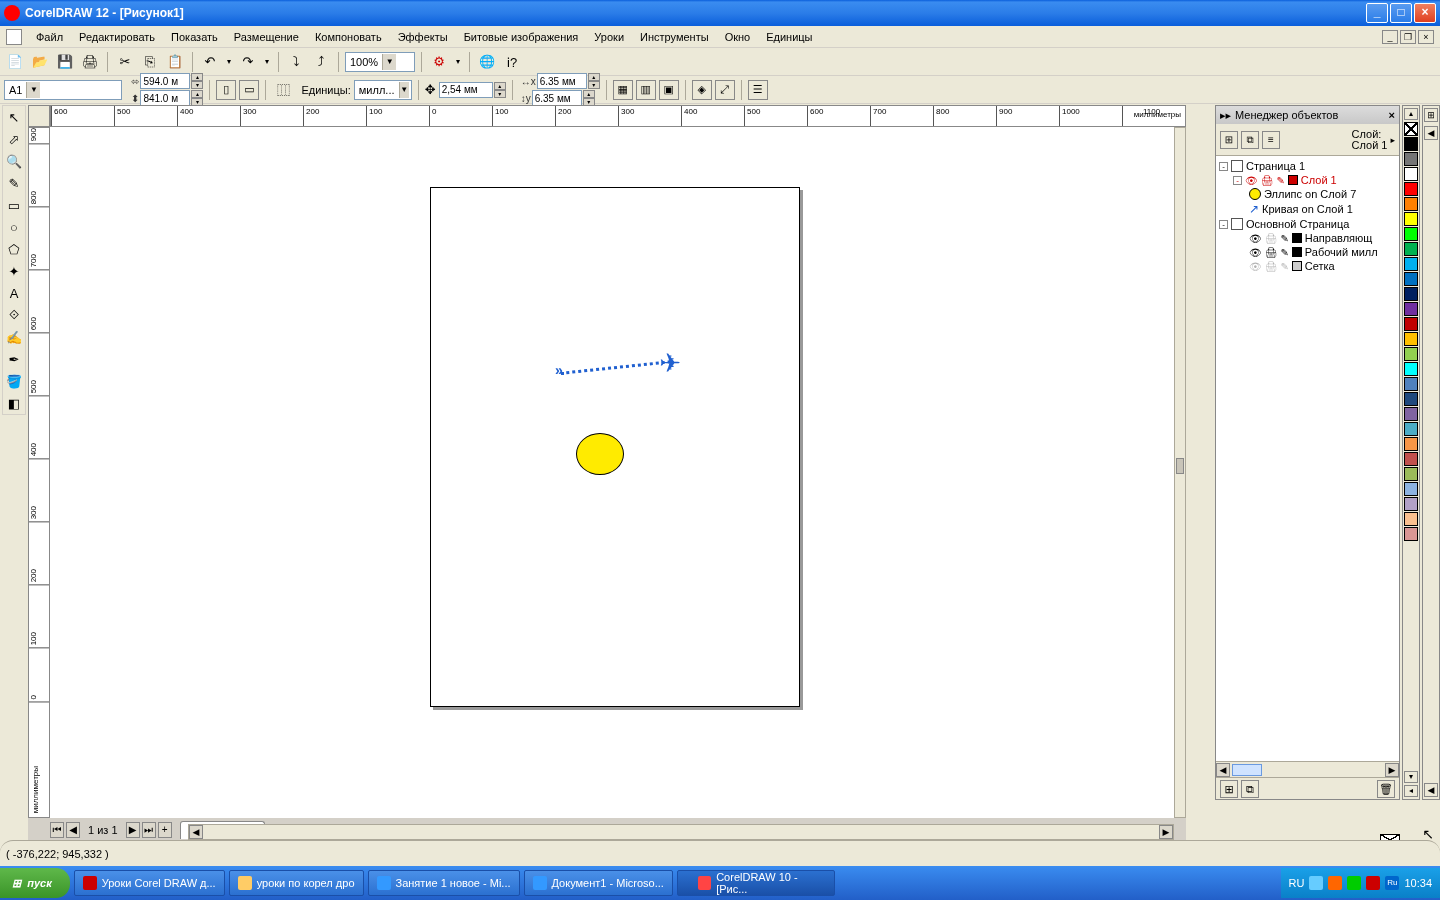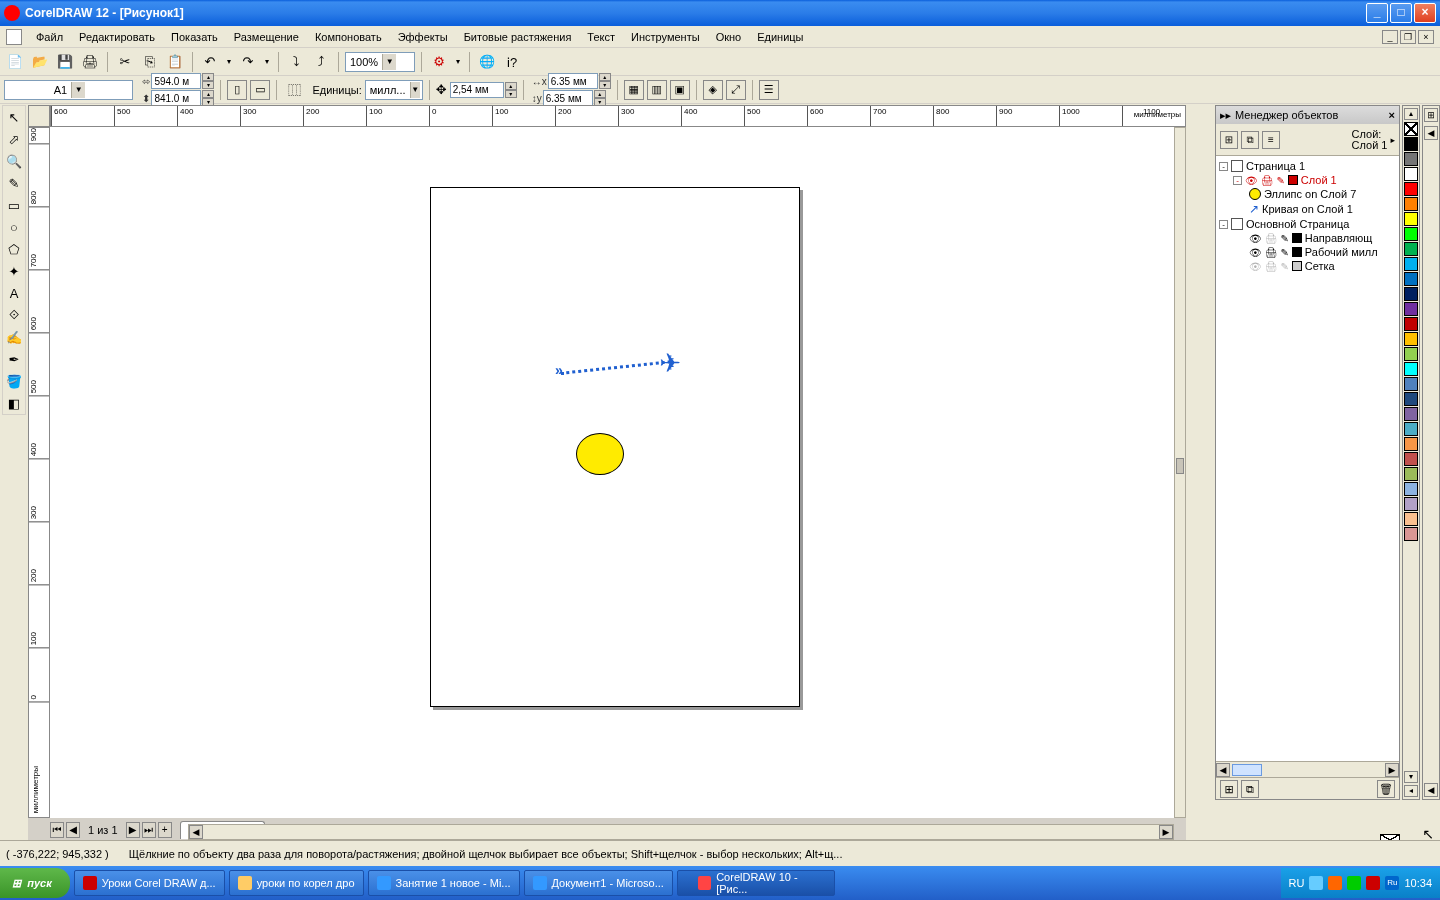--- a/index.html
+++ b/index.html
@@ -93,21 +93,21 @@
 .palette .pbtn { width:14px; height:12px; border:1px solid #888; font-size:8px; text-align:center; line-height:10px; cursor:pointer; margin-bottom:2px;}
 .palette .swatch { width:14px; height:14px; border:1px solid #000; cursor:pointer; margin-bottom:1px;}
 .palette .noswatch { width:14px; height:14px; border:1px solid #000; background:#fff; position:relative; cursor:pointer; margin-bottom:1px;}
 .palette .noswatch::after { content:""; position:absolute; left:0; top:0; right:0; bottom:0; background:linear-gradient(45deg, transparent 45%, #000 45%, #000 55%, transparent 55%),linear-gradient(-45deg, transparent 45%, #000 45%, #000 55%, transparent 55%);}
 
 
 .rightstrip { position:absolute; right:0; top:105px; width:18px; bottom:100px; background:#ece9d8; border:1px solid #888; display:flex; flex-direction:column; align-items:center; padding:2px 0; gap:4px;}
 .rightstrip .rs { width:14px; height:14px; border:1px solid #888; font-size:9px; text-align:center; line-height:12px; cursor:pointer;}
 
 
-.statusbar { position:absolute; left:0; right:0; bottom:34px; height:26px; background:#ece9d8; border-top:1px solid #aca899; display:flex; align-items:center; padding:0 6px; font-size:11px;}
+.statusbar { position:absolute; left:0; right:0; bottom:34px; height:26px; background:#ece9d8; border-top:1px solid #aca899; display:flex; align-items:center; padding:0 6px; font-size:11px;border-radius:13px;}
 .status-extra { position:absolute; right:6px; bottom:38px; display:flex; flex-direction:column; gap:4px; align-items:center;}
 .status-extra .cursor-ic { font-size:14px; }
 .status-extra2 { position:absolute; right:40px; bottom:38px; display:flex; flex-direction:column; gap:4px;}
 .status-extra2 .xsw { width:20px; height:12px; border:1px solid #000; background:#fff; position:relative;}
 .status-extra2 .xsw::after{content:"";position:absolute;inset:0;background:linear-gradient(30deg,transparent 46%,#000 46%,#000 54%,transparent 54%),linear-gradient(-30deg,transparent 46%,#000 46%,#000 54%,transparent 54%);}
 
 
 .taskbar { position:absolute; left:0; right:0; bottom:0; height:34px; background:linear-gradient(#3a8cf0,#225fc8); display:flex; align-items:center; }
 .start { height:30px; background:linear-gradient(#5fb84a,#3a9428); color:#fff; font-weight:bold; font-style:italic; padding:0 18px 0 12px; border-radius:0 14px 14px 0; display:flex; align-items:center; font-size:14px; cursor:pointer;}
 .task { height:26px; margin-left:4px; background:linear-gradient(#4a90e8,#2b70d0); border:1px solid #1a4fa8; color:#fff; display:flex; align-items:center; padding:0 8px; gap:5px; font-size:11px; border-radius:2px; cursor:pointer; max-width:158px; overflow:hidden;}
@@ -130,22 +130,22 @@
 </div>
 
 <div class="menubar">
   <div class="app-icon2"></div>
   <div class="menu-item"><span>Файл</span></div>
   <div class="menu-item"><span>Редактировать</span></div>
   <div class="menu-item"><span>Показать</span></div>
   <div class="menu-item"><span>Размещение</span></div>
   <div class="menu-item"><span>Компоновать</span></div>
   <div class="menu-item"><span>Эффекты</span></div>
-  <div class="menu-item"><span>Битовые растяжения</span></div>
-  <div class="menu-item"><span>Текст</span></div>
+  <div class="menu-item"><span>Битовые изображения</span></div>
+  <div class="menu-item"><span>Уроки</span></div>
   <div class="menu-item"><span>Инструменты</span></div>
   <div class="menu-item"><span>Окно</span></div>
   <div class="menu-item"><span>Единицы</span></div>
   <div class="mdi-btns">
     <div class="mdi-btn">_</div>
     <div class="mdi-btn">❐</div>
     <div class="mdi-btn">×</div>
   </div>
 </div>
 
@@ -173,21 +173,21 @@
   </div>
   <div class="tb-sep"></div>
   <div class="tb-btn" style="color:#c00;">⚙</div>
   <div class="tb-btn" style="width:10px;font-size:8px;">▾</div>
   <div class="tb-sep"></div>
   <div class="tb-btn" style="color:#08c;">🌐</div>
   <div class="tb-btn">ℹ?</div>
 </div>
 
 <div class="toolbar">
-  <div class="tb-combo" style="width:129px;justify-content:center;">
+  <div class="tb-combo" style="width:118px;">
     <span>A1</span>
     <div class="arrow">▼</div>
   </div>
   <div style="display:flex;flex-direction:column;gap:1px;margin-left:4px;">
     <div class="spin-box">
       <span class="lbl">⬄</span>
       <input value="594.0 м" style="">
       <div class="spin">
           <div>▴</div>
           <div>▾</div>
@@ -463,21 +463,20 @@
   <div class="xsw"></div>
   <div class="xsw"></div>
 </div>
 <div class="status-extra">
   <span class="cursor-ic">↖</span>
   <span class="cursor-ic">↕</span>
 </div>
 
 <div class="statusbar">
   <span>( -376,222; 945,332 )</span>
-  <span style="margin-left:20px;">Щёлкние по объекту два раза для поворота/растяжения; двойной щелчок выбирает все объекты; Shift+щелчок - выбор нескольких; Alt+щ...</span>
 </div>
 
 <div class="taskbar">
   <div class="start">
     <span style="margin-right:6px;">⊞</span>
       <span>пуск</span>
   </div>
   <div class="task">
       <div class="ticon" style="background:#c00;"></div>
       <span>Уроки Corel DRAW д...</span>

